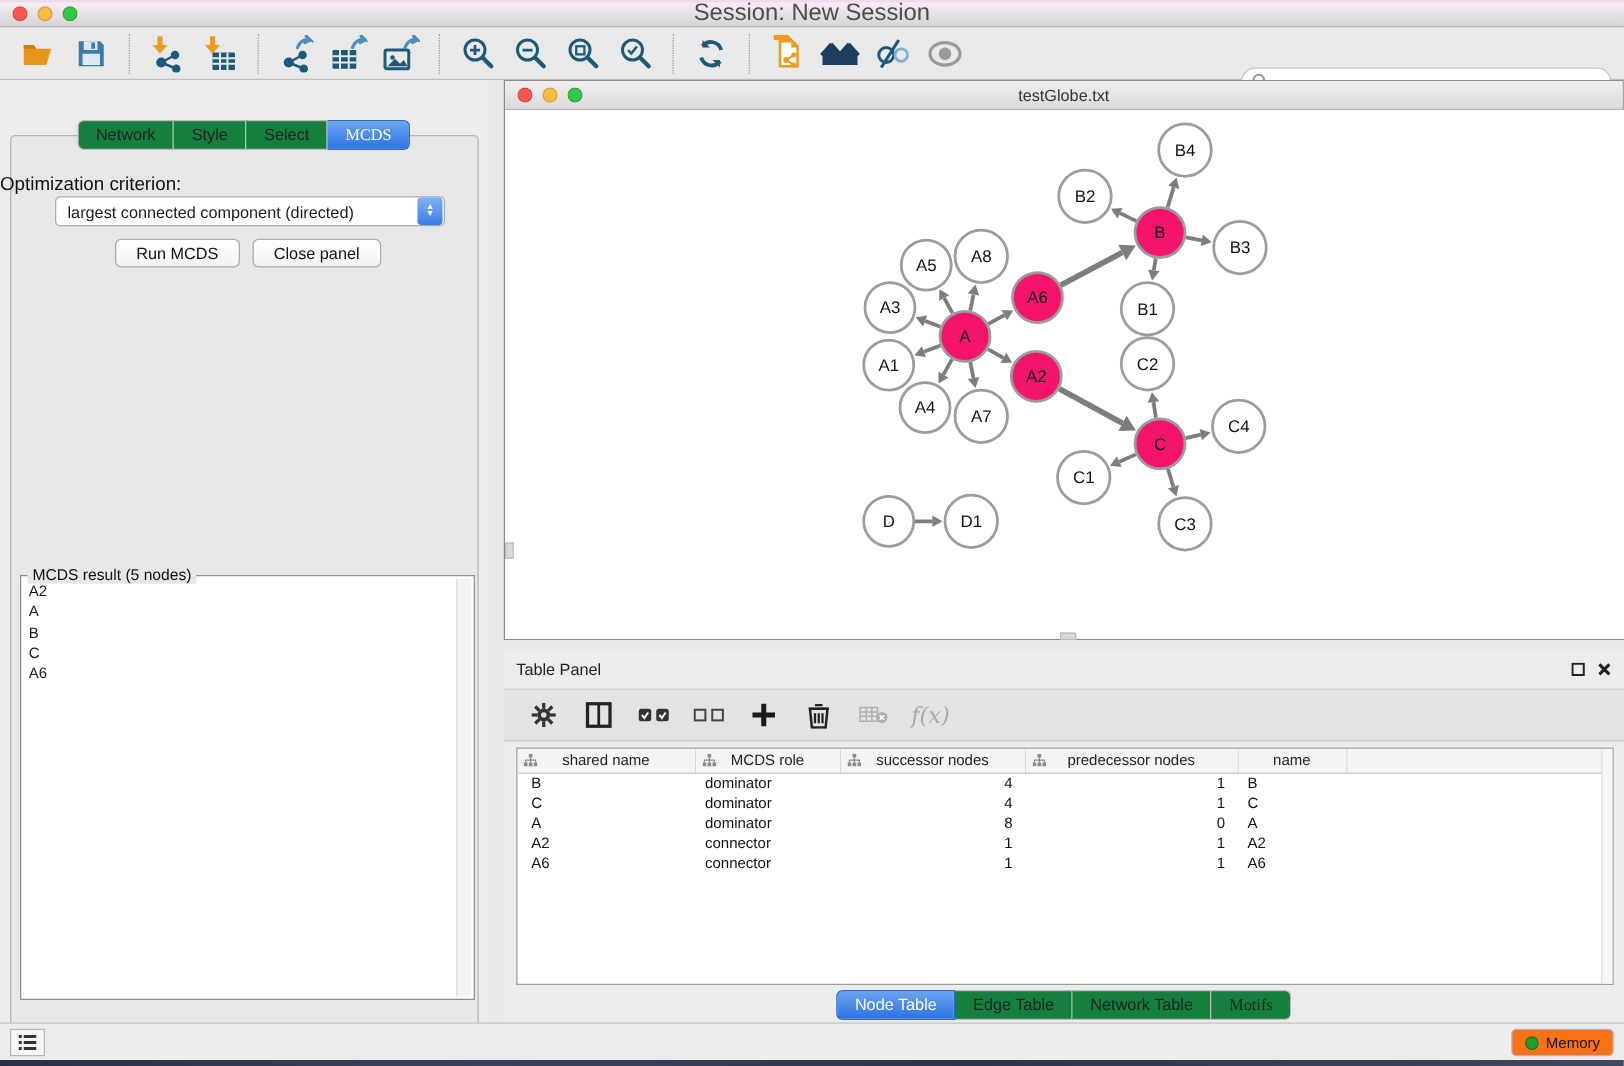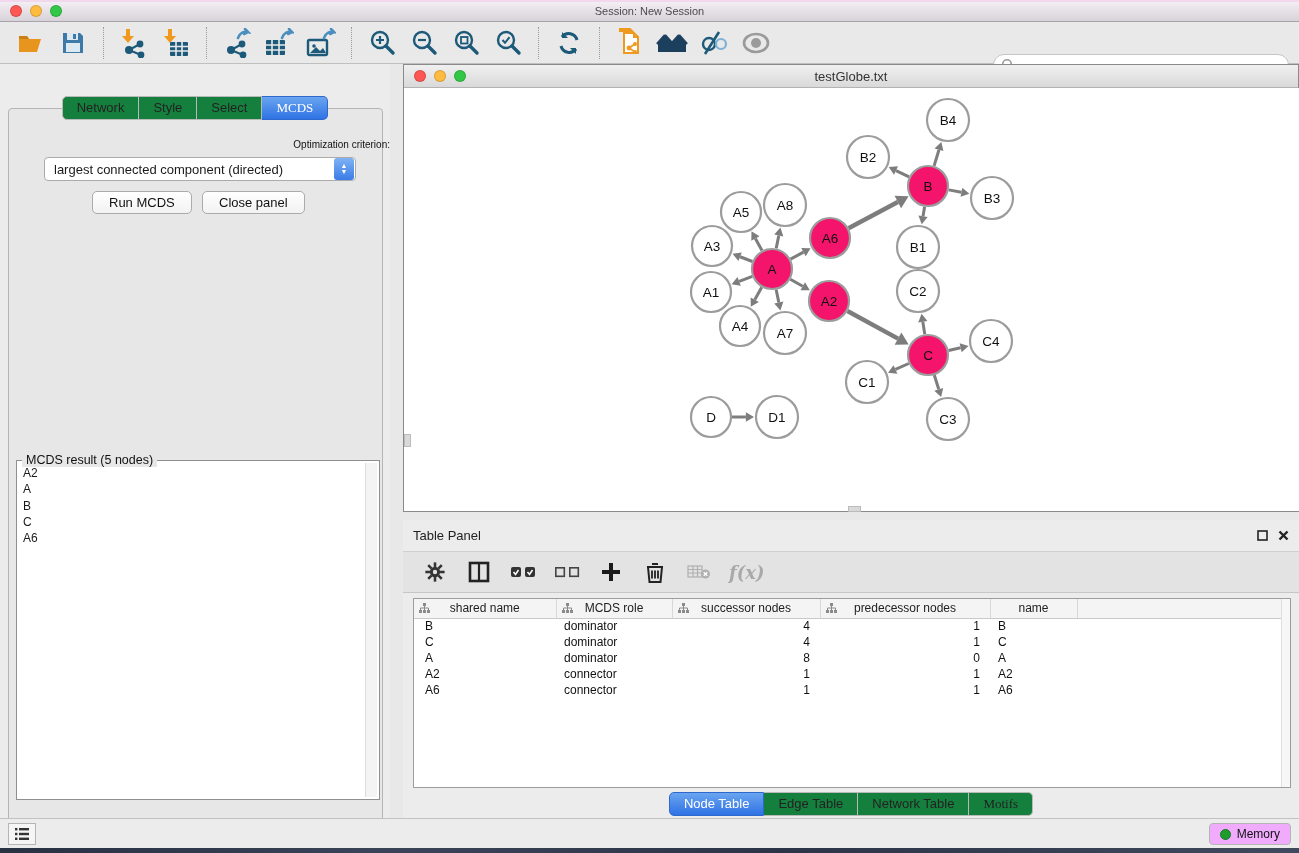--- a/index.html
+++ b/index.html
@@ -4,21 +4,21 @@
 <style>
   * { margin:0; padding:0; box-sizing:border-box; }
   html,body { width:1299px; height:853px; overflow:hidden;
     font-family:"Liberation Sans", sans-serif; background:#e8e8e8; color:#1a1a1a; }
   .abs { position:absolute; }
 
   
   #titlebar { left:0; top:0; width:1299px; height:22px;
     background:linear-gradient(#f6f1f6,#d8d2d9); border-bottom:1px solid #a9a3ab;
     box-shadow:inset 0 2px 0 #f2d8ec; }
-  #titlebar .title { width:100%; text-align:center; line-height:22px; font-size:11px; color:#4c4c4c; }
+  #titlebar .title { width:100%; text-align:center; line-height:22px; font-size:19px; color:#4c4c4c; }
   .lights { position:absolute; top:5px; display:flex; gap:8px; }
   .light { width:12px; height:12px; border-radius:50%; border:1px solid rgba(0,0,0,.15); }
   .light.red { background:#fc5753; } .light.yellow { background:#fdbc40; } .light.green { background:#33c748; }
 
   
   #toolbar { left:0; top:22px; width:1299px; height:42px; background:#e9e9e9;
     border-bottom:1px solid #bfbfbf; display:flex; align-items:center; padding-left:10px; }
   .tbicon { width:34px; height:32px; display:flex; align-items:center; justify-content:center; margin:0 4px; }
   .tbsep { width:1px; height:32px; border-left:1px dotted #9a9a9a; margin:0 9px; }
   #search-wrap { position:absolute; right:10px; top:32px; width:296px; height:22px; }
@@ -32,21 +32,21 @@
   .panel-head .ptitle { font-size:13px; color:#222; flex:1; }
   .panel-btns { display:flex; gap:10px; align-items:center; }
   #cp-content { position:absolute; left:8px; top:44px; width:375px; height:764px;
     border:1px solid #b5b5b5; border-radius:4px; background:#e7e7e7; }
   #cp-tabs { position:absolute; top:32px; left:0; width:390px; display:flex; justify-content:center; z-index:2; }
   .mtab { font-size:13px; padding:3px 14px; background:#15803d; border:1px solid #b9b9b9; border-left:none;
     color:#222; cursor:default; }
   .mtab:first-child { border-left:1px solid #b9b9b9; border-radius:5px 0 0 5px; }
   .mtab:last-child { border-radius:0 5px 5px 0;font-family:Liberation Serif, serif; }
   .mtab.active { background:linear-gradient(#6aa5f0,#2f72e4); border-color:#2f68cc; color:#fff; }
-  #opt-label { position:absolute; top:75px; width:390px; text-align:right; font-size:10px; color:#111; }
+  #opt-label { position:absolute; top:75px; width:390px; text-align:left; font-size:15px; color:#111; }
   #opt-select { position:absolute; left:44px; top:93px; width:312px; height:24px; background:#fff;
     border:1px solid #ababab; border-radius:4px; font-size:13px; display:flex; align-items:center; }
   #opt-select .selval { flex:1; padding-left:9px; white-space:nowrap; overflow:hidden; }
   #opt-select .stepper { width:20px; height:22px; margin:0 1px; border-radius:3px;
     background:linear-gradient(#7fb3f4,#3a7ce8); display:flex; flex-direction:column;
     align-items:center; justify-content:center; color:#fff; font-size:7px; line-height:6px; }
   .pushbtn { position:absolute; height:23px; background:linear-gradient(#ffffff,#f2f2f2);
     border:1px solid #ababab; border-radius:5px; font-size:13px; color:#111;
     display:flex; align-items:center; justify-content:center; padding:0 16px; }
   #btn-run { left:92px; top:127px; }
@@ -71,21 +71,21 @@
     border:1px solid #bbb; }
   #bottom-grip { position:absolute; left:444px; bottom:-1px; width:13px; height:6px; background:#d9d9d9;
     border:1px solid #bbb; }
   #corner-grip { position:absolute; right:1px; bottom:1px; width:10px; height:10px;
     background:repeating-linear-gradient(135deg,#ccc 0 1px,transparent 1px 3px); }
 
   
   #table-panel { left:403px; top:520px; width:896px; height:298px; background:#ececec; }
   #tp-toolbar { position:absolute; left:0px; top:31px; width:896px; height:42px; background:#e3e3e3;
     border-top:1px solid #cfcfcf; border-bottom:1px solid #c6c6c6; display:flex; align-items:center;
-    padding-left:18px;font-weight:bold; }
+    padding-left:18px; }
   .tpicon { margin-right:16px; display:flex; align-items:center; justify-content:center; width:28px; height:28px; }
   #fx-label { font-family:"DejaVu Serif", serif; font-style:italic; font-size:18px; color:#a9a9a9; }
   #tp-tablewrap { position:absolute; left:10px; top:78px; width:878px; height:190px; background:#fff;
     border:1px solid #9d9d9d; overflow:hidden; }
   #node-table { border-collapse:collapse; table-layout:fixed; width:100%; font-size:12px; }
   #node-table th { height:19px; background:#f4f4f4; border-bottom:1px solid #c9c9c9;
     border-right:1px solid #d8d8d8; font-weight:normal; font-size:12px; color:#222; position:relative; }
   #node-table th .hlabel { display:block; text-align:center; }
   #node-table th .tree-ic { position:absolute; left:5px; top:4px; }
   #node-table td { height:16px; padding:0 8px; white-space:nowrap; overflow:hidden; color:#111; }
@@ -93,21 +93,21 @@
   #node-table td:first-child { padding-left:11px; }
   #tp-scroll { position:absolute; top:0; right:0; bottom:0; width:9px; background:#f7f7f7;
     border-left:1px solid #e0e0e0; }
   #tp-tabs { position:absolute; left:0; top:272px; width:896px; display:flex; justify-content:center; }
 
   
   #status-bar { left:0; top:818px; width:1299px; height:30px; background:#ececec;
     border-top:1px solid #c2c2c2; }
   #list-btn { position:absolute; left:8px; top:4px; width:28px; height:22px; background:#f5f5f5;
     border:1px solid #b5b5b5; display:flex; align-items:center; justify-content:center; }
-  #memory-btn { position:absolute; right:8px; top:4px; height:22px; background:#f0abfc;
+  #memory-btn { position:absolute; right:8px; top:4px; height:22px; background:#f97316;
     border:1px solid #b5b5b5; border-radius:4px; display:flex; align-items:center; gap:6px;
     padding:0 10px; font-size:12px; color:#111; }
   #memory-dot { width:11px; height:11px; border-radius:50%; background:#1f9d2c; border:1px solid #157a20; }
   #desktop-strip { left:0; top:848px; width:1299px; height:5px;
     background:linear-gradient(90deg,#273142,#3a4358 30%,#2c3547 60%,#3f4a5e); }
 
   svg { display:block; }
   .panel-float-ic, .panel-close-ic { cursor:default; }
 </style>
 </head>

